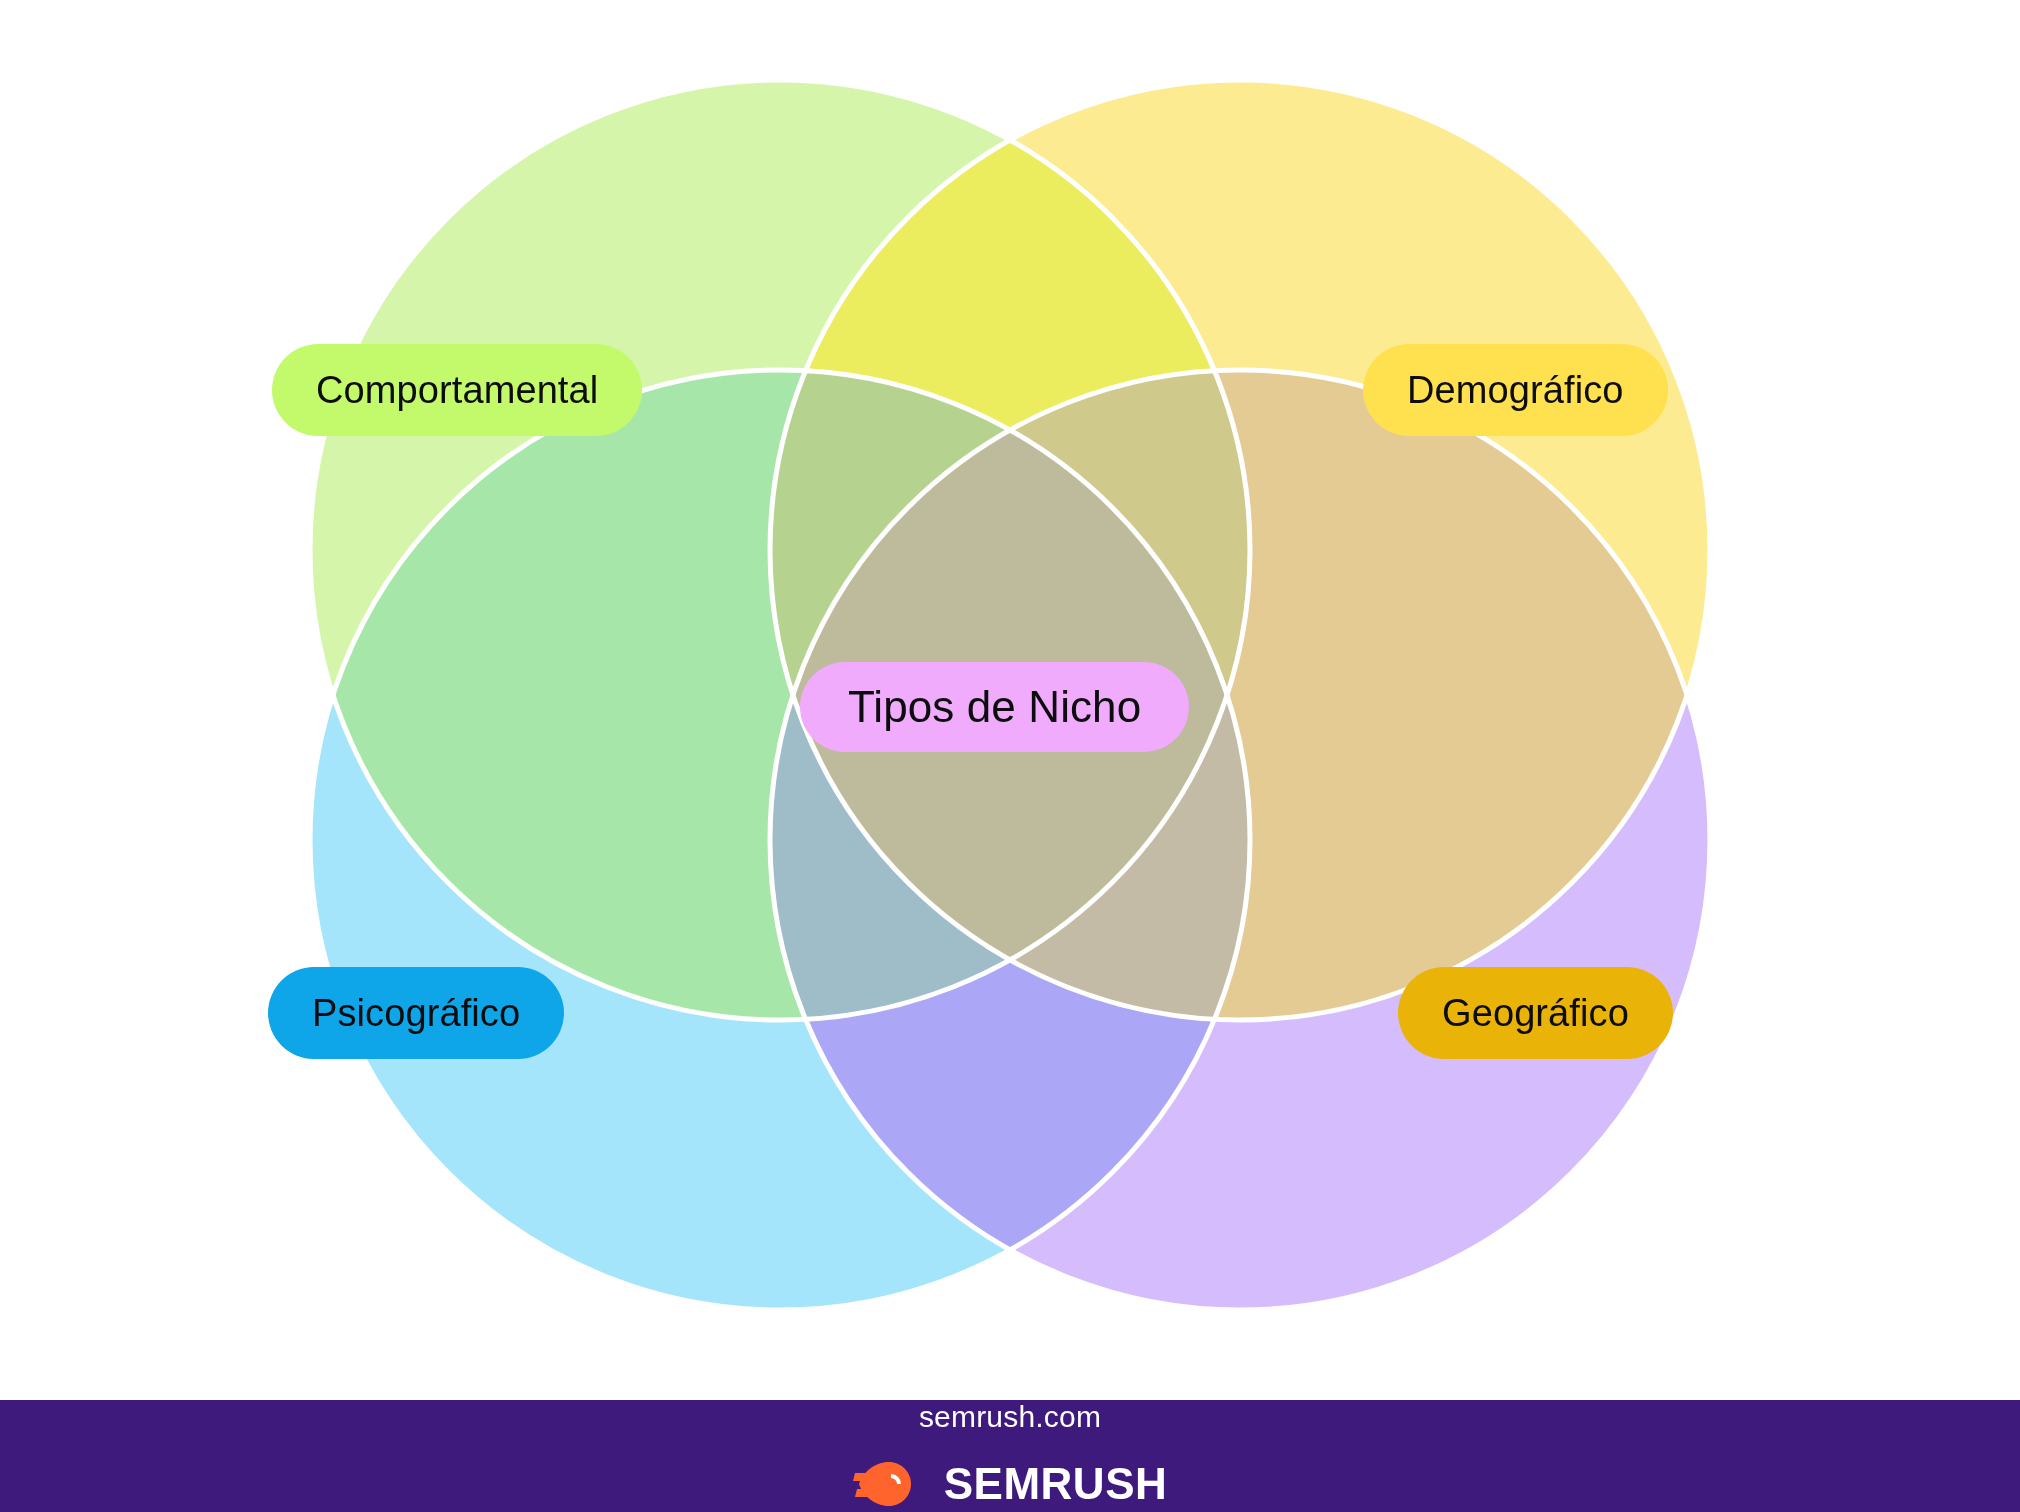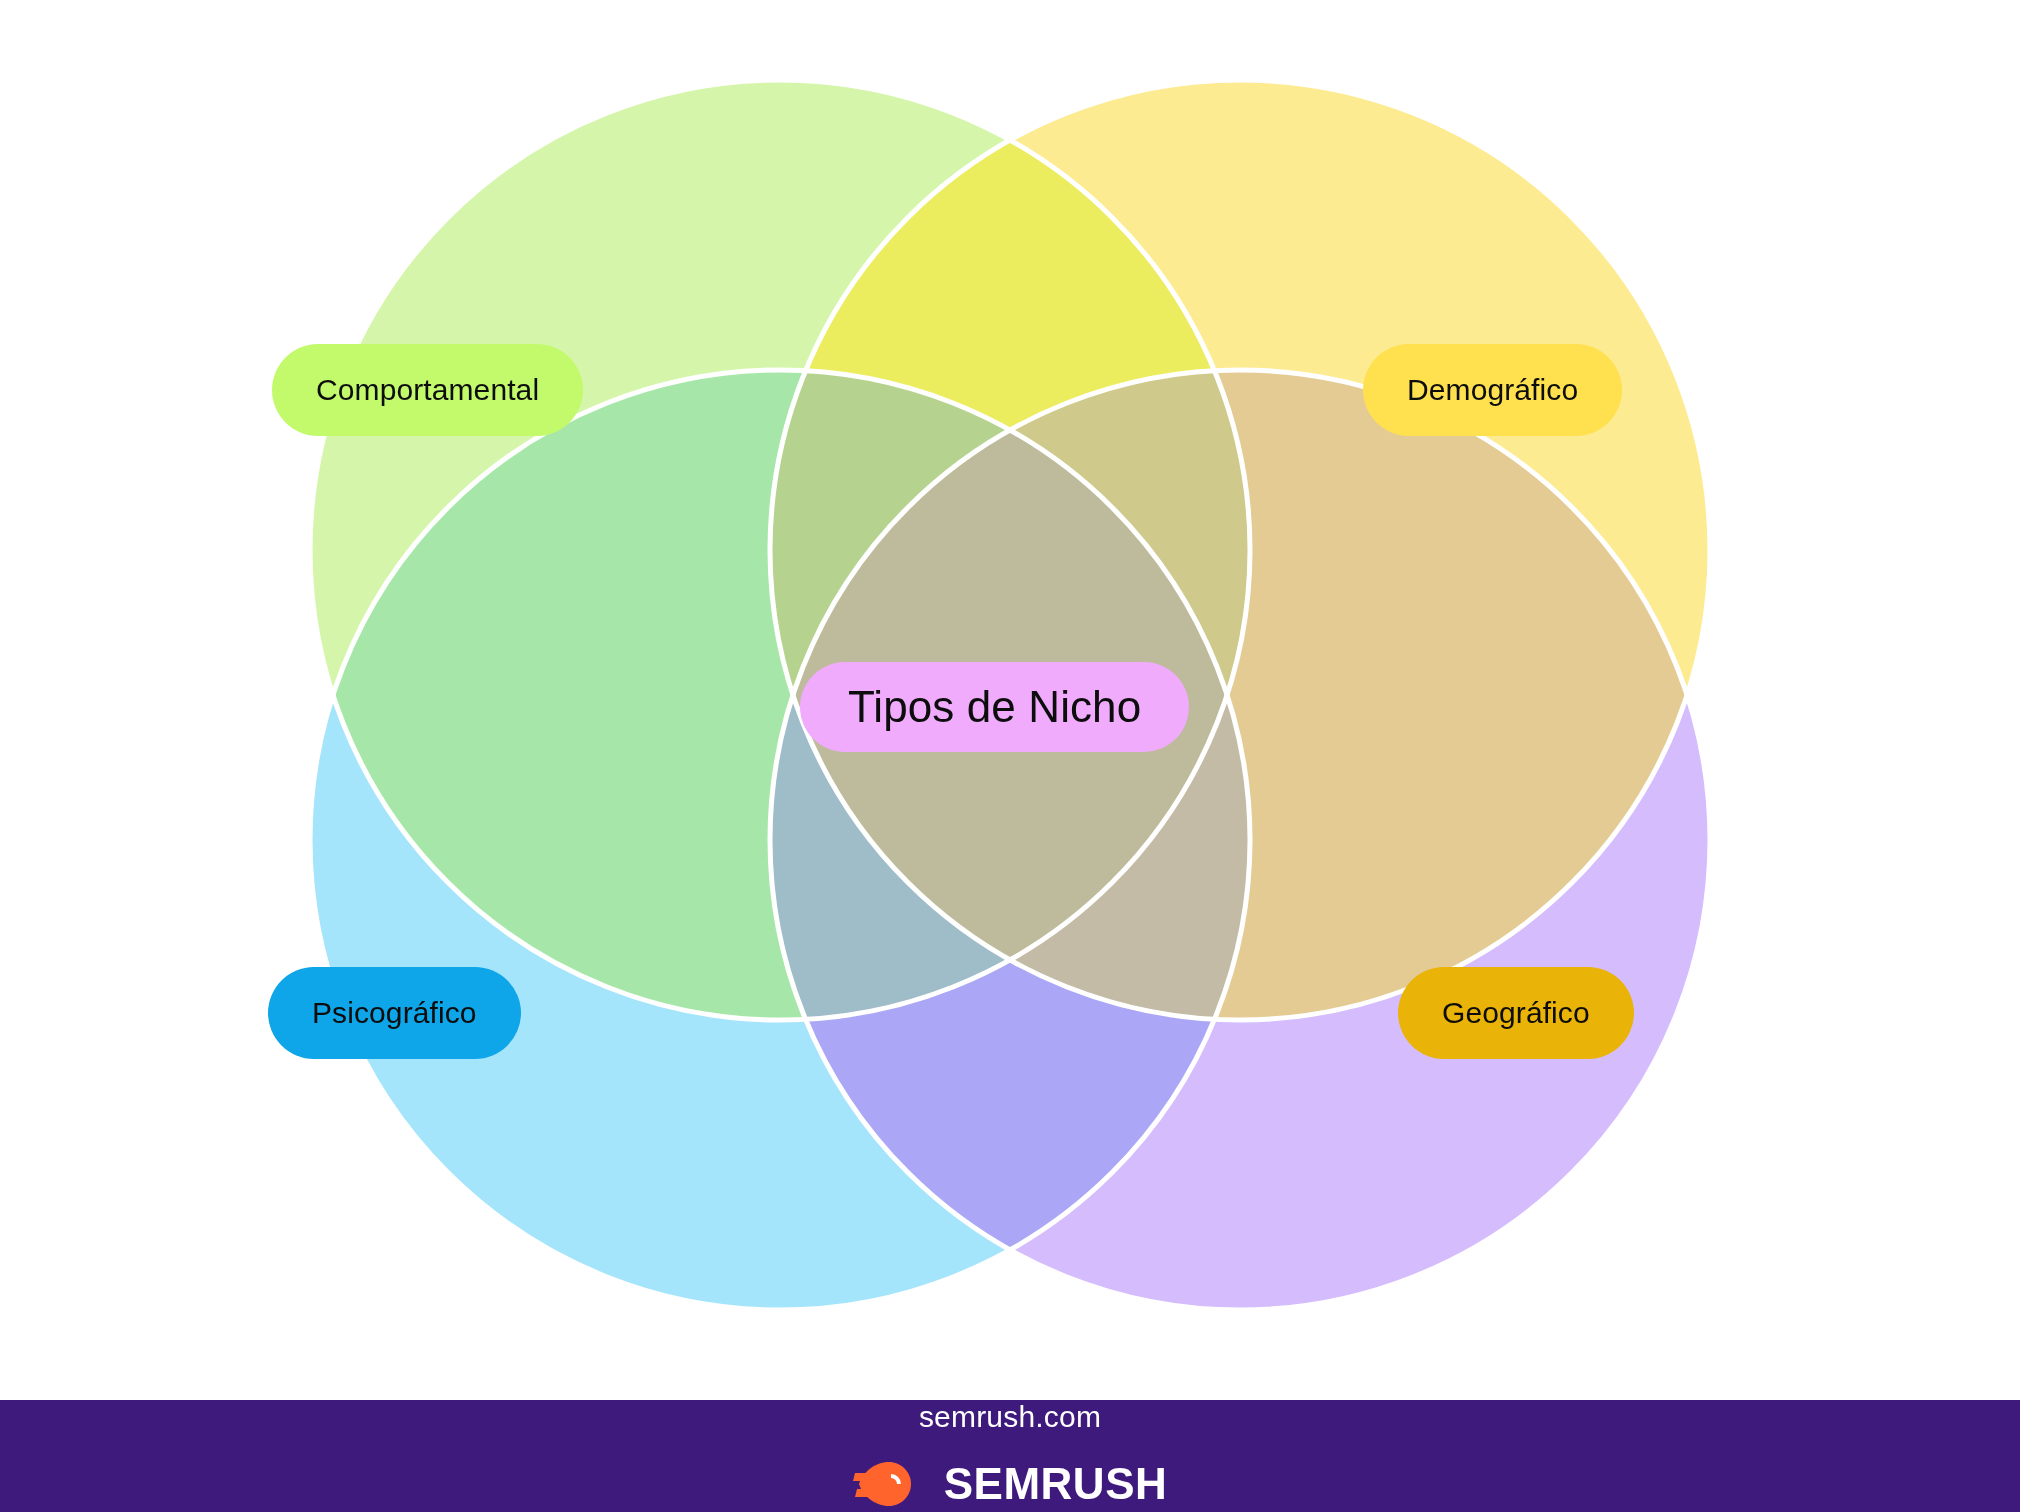--- a/index.html
+++ b/index.html
@@ -35,21 +35,21 @@
   }
 
   
   .pill {
     position: absolute;
     display: flex;
     align-items: center;
     justify-content: center;
     border-radius: 999px;
     color: #0d0d0d;
-    font-size: 30px;
+    font-size: 38px;
     font-weight: 400;
     letter-spacing: 0.1px;
     white-space: nowrap;
     box-sizing: border-box;
     padding: 0 44px;
     height: 92px;
   }
 
   #pill-comportamental {
     left: 272px;

